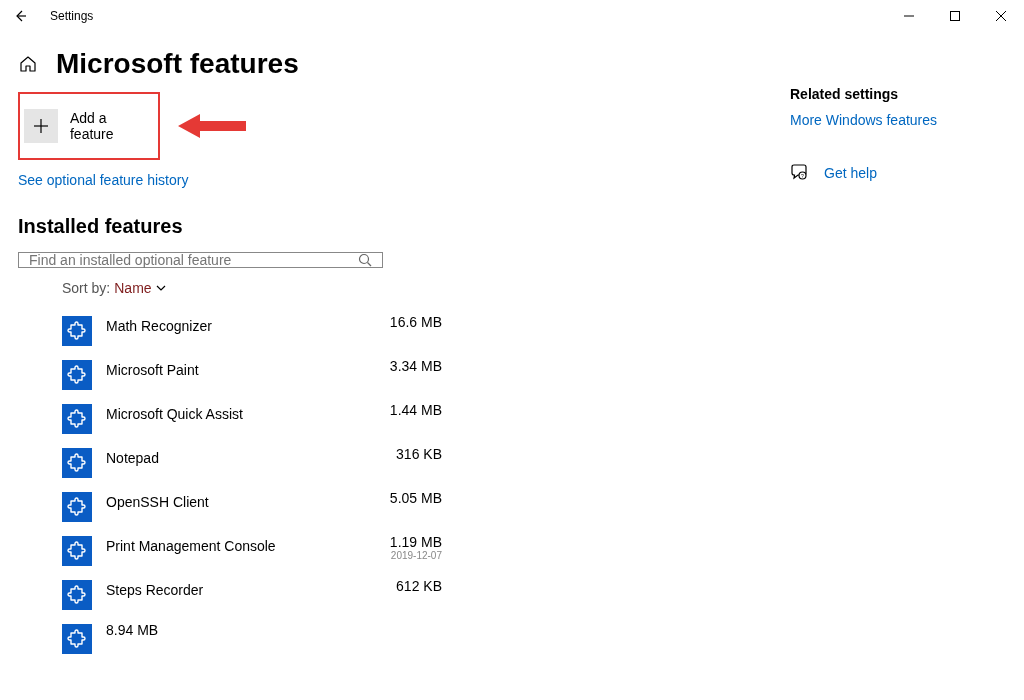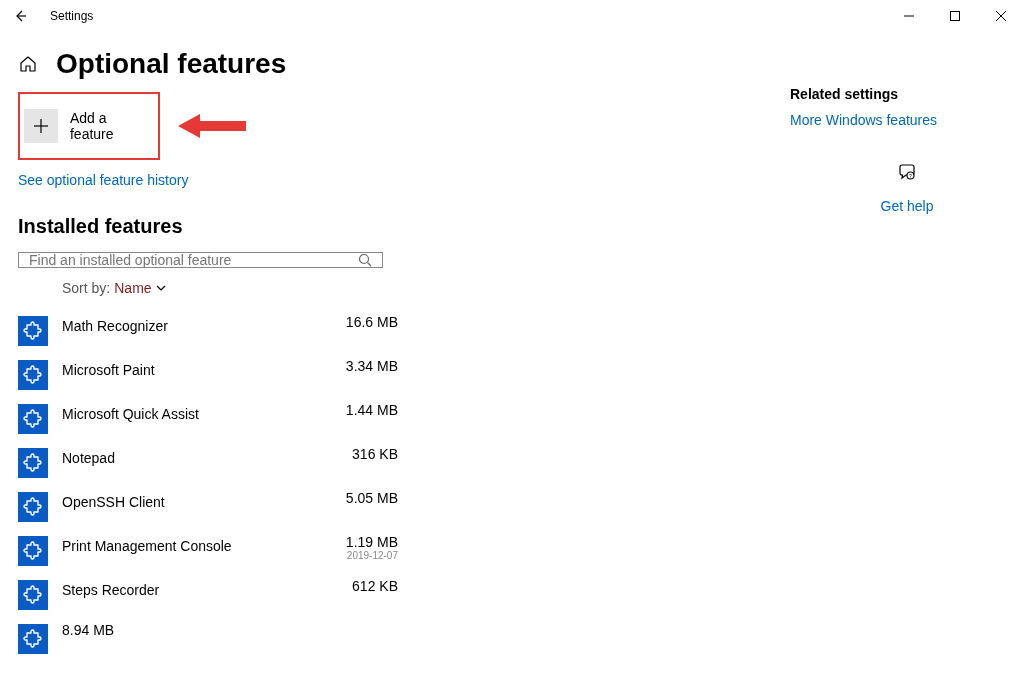--- a/index.html
+++ b/index.html
@@ -29,30 +29,30 @@
   .section-title { font-size: 20px; font-weight: 600; margin-top: 26px; margin-bottom: 14px; }
   
   .search-box { width: 365px; height: 16px; border: 1px solid #888; display:flex; align-items:center; padding: 0 10px; justify-content: space-between;}
   .search-box input { border:none; outline:none; font-size: 14px; width: 320px; background: transparent;}
   
   .sort-row { margin-top: 12px; font-size: 14px; display:flex; align-items:center; gap:4px; cursor:pointer;margin-left:44px;}
   .sort-label { color: #555; }
   .sort-value { color: #7f1d1d; }
   
   .feature-list { margin-top: 12px; }
-  .feature-row { display:flex; align-items:flex-start; gap: 14px; padding: 6px 0; cursor:pointer; width: 380px;}
+  .feature-row { display:flex; align-items:flex-start; gap: 14px; padding: 6px 0; cursor:pointer; width: 380px; margin-left: 44px;}
   .feature-icon { width: 30px; height: 30px; background: #0a5cc4; display:flex; align-items:center; justify-content:center; flex-shrink:0; margin-top:2px;}
   .feature-body { flex:1; display:flex; justify-content: space-between; align-items:flex-start; }
   .feature-name { font-size: 14px; color:#000; padding-top:4px;}
   .feature-meta { text-align: right; font-size: 14px; }
   .feature-date { color: #888; font-size: 10px; }
   
   .aside-heading { font-size: 14px; font-weight: 600; margin-bottom: 10px; }
   .aside-link { color: #0067c0; font-size: 14px; cursor:pointer; display:block; margin-bottom: 36px;}
-  .aside-help { display:flex; align-items:center; gap: 16px; flex-direction: column; }
+  .aside-help { display:flex; align-items:center; gap: 16px; }
   .aside-help-link { color: #0067c0; font-size: 14px; cursor:pointer; }
   
   svg { display:block; }
 </style>
 </head>
 <body>
 
 <div class="titlebar">
   <div class="titlebar-left">
     <div class="back-btn">
@@ -85,21 +85,21 @@
 
 <div class="content">
   <div class="main">
     
     <div class="page-header">
       <div class="home-icon-wrap">
         <svg width="18" height="18" viewBox="0 0 18 18">
             <path d="M2 8 L9 2 L16 8 L16 16 L11 16 L11 11 L7 11 L7 16 L2 16 Z" stroke="#000" stroke-width="1.2" fill="none" stroke-linejoin="round"></path>
           </svg>
       </div>
-      <h1 class="page-title">Optional features</h1>
+      <h1 class="page-title">Microsoft features</h1>
     </div>
     
     <div style="position:relative;">
       <div class="add-feature-box">
         <div class="plus-tile">
           <svg width="16" height="16" viewBox="0 0 16 16">
               <line x1="8" y1="1" x2="8" y2="15" stroke="#000" stroke-width="1.2"></line>
               <line x1="1" y1="8" x2="15" y2="8" stroke="#000" stroke-width="1.2"></line>
             </svg>
         </div>

